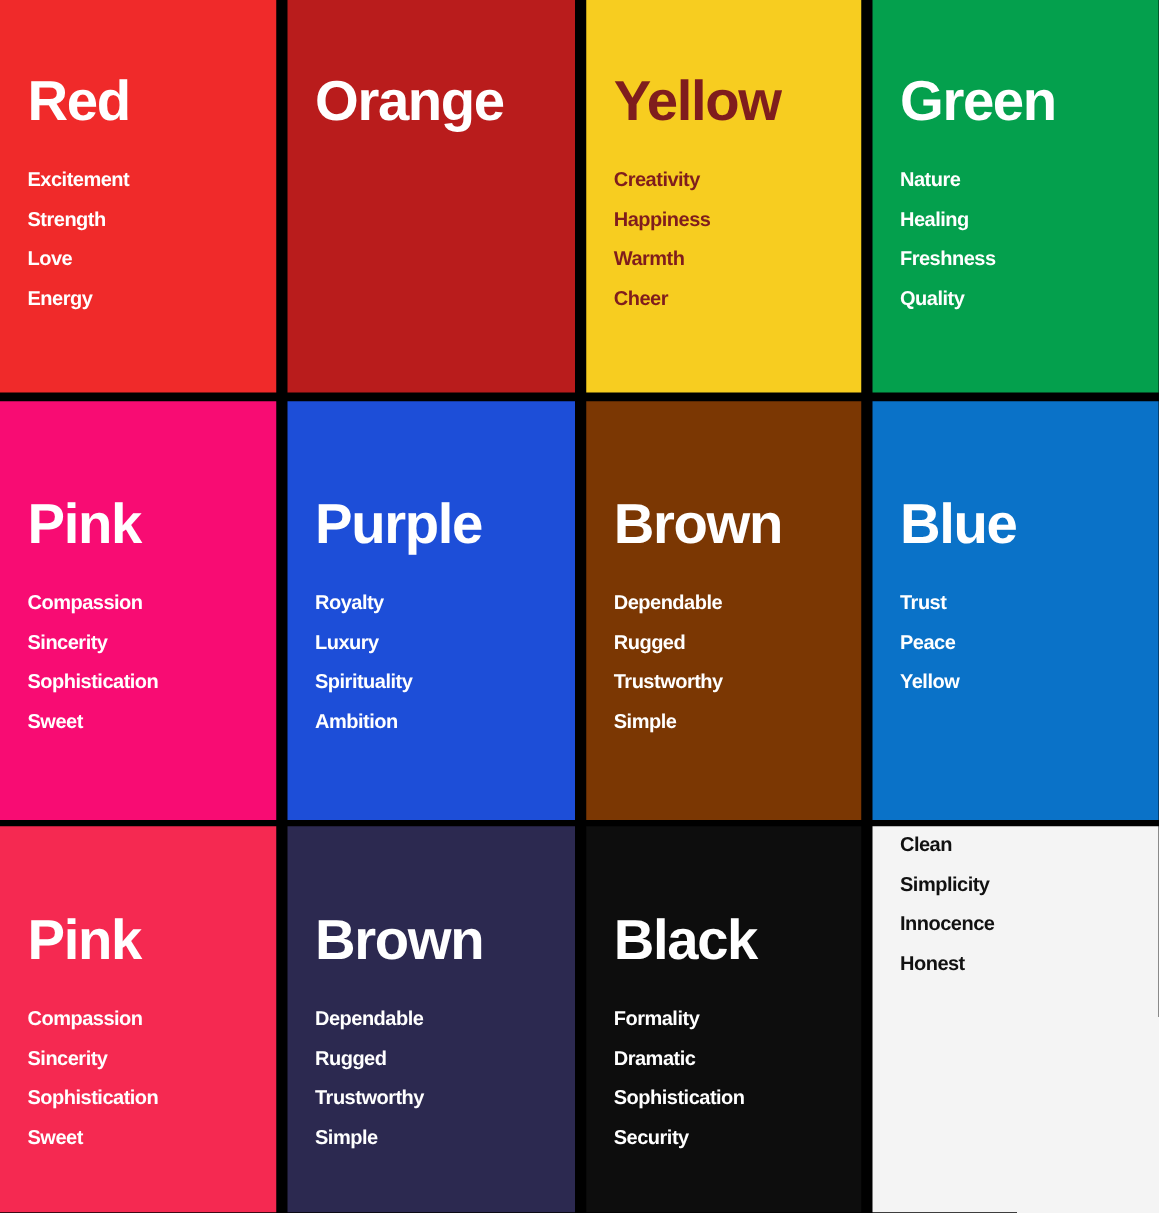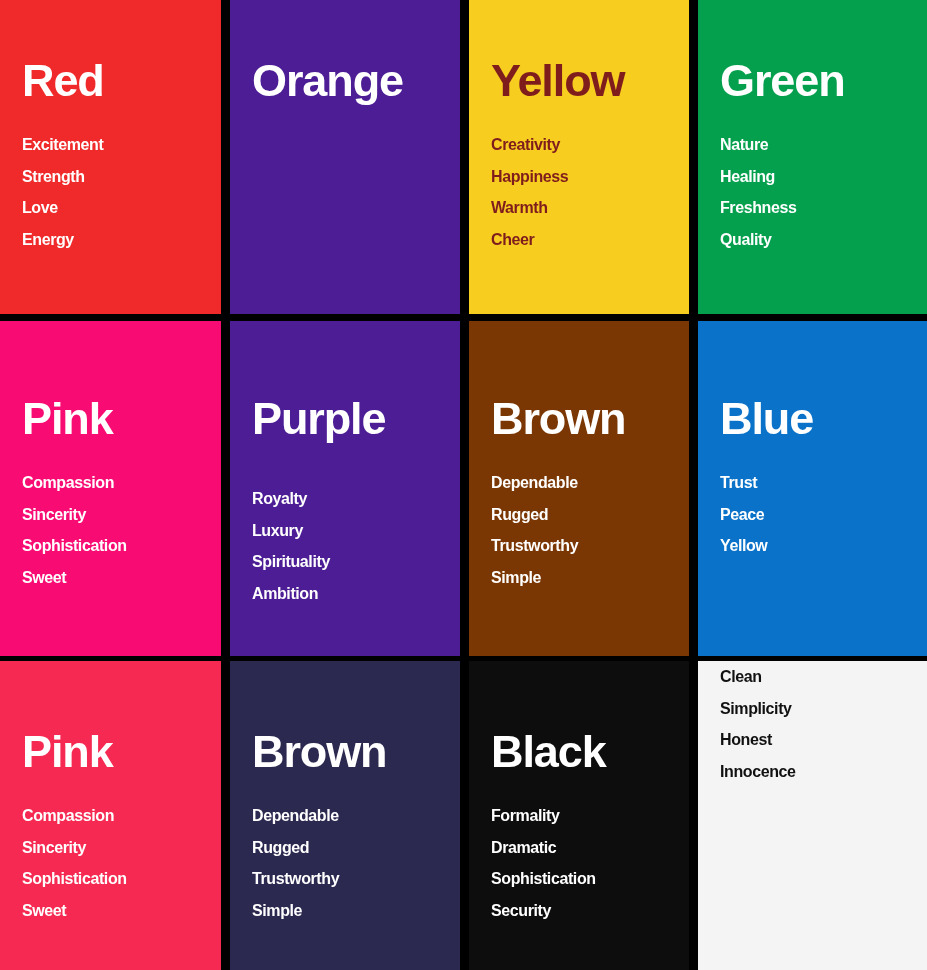--- a/index.html
+++ b/index.html
@@ -92,21 +92,21 @@
   <div class="tile r1 c1 on-dark" style="background-color: rgb(240, 42, 42);">
     <h2 class="tile-title">Red</h2>
     <ul class="trait-list">
       <li>Excitement</li>
       <li>Strength</li>
       <li>Love</li>
       <li>Energy</li>
     </ul>
   </div>
 
-  <div class="tile r1 c2 on-dark" style="background-color: #4c1d95;">
+  <div class="tile r1 c2 on-dark" style="background-color: #b91c1c;">
     <h2 class="tile-title">Orange</h2>
   </div>
 
   <div class="tile r1 c3 on-dark tint-yellow" style="background-color: rgb(247, 205, 32);">
     <h2 class="tile-title">Yellow</h2>
     <ul class="trait-list">
       <li>Creativity</li>
       <li>Happiness</li>
       <li>Warmth</li>
       <li>Cheer</li>
@@ -126,21 +126,21 @@
   <div class="tile r2 c1 on-dark" style="background-color: rgb(248, 12, 115);">
     <h2 class="tile-title">Pink</h2>
     <ul class="trait-list">
       <li>Compassion</li>
       <li>Sincerity</li>
       <li>Sophistication</li>
       <li>Sweet</li>
     </ul>
   </div>
 
-  <div class="tile r2 c2 on-dark" style="background-color: #4c1d95; gap: 16px;">
+  <div class="tile r2 c2 on-dark" style="background-color: #1d4ed8;">
     <h2 class="tile-title">Purple</h2>
     <ul class="trait-list">
       <li>Royalty</li>
       <li>Luxury</li>
       <li>Spirituality</li>
       <li>Ambition</li>
     </ul>
   </div>
 
   <div class="tile r2 c3 on-dark" style="background-color: rgb(123, 55, 3);">
@@ -189,18 +189,18 @@
       <li>Dramatic</li>
       <li>Sophistication</li>
       <li>Security</li>
     </ul>
   </div>
 
   <div class="tile r3 c4 on-light" style="background-color: rgb(244, 244, 244);">
     <ul class="trait-list">
       <li>Clean</li>
       <li>Simplicity</li>
+      <li>Innocence</li>
       <li>Honest</li>
-      <li>Innocence</li>
     </ul>
   </div>
 
 </div>
 
 </body></html>

